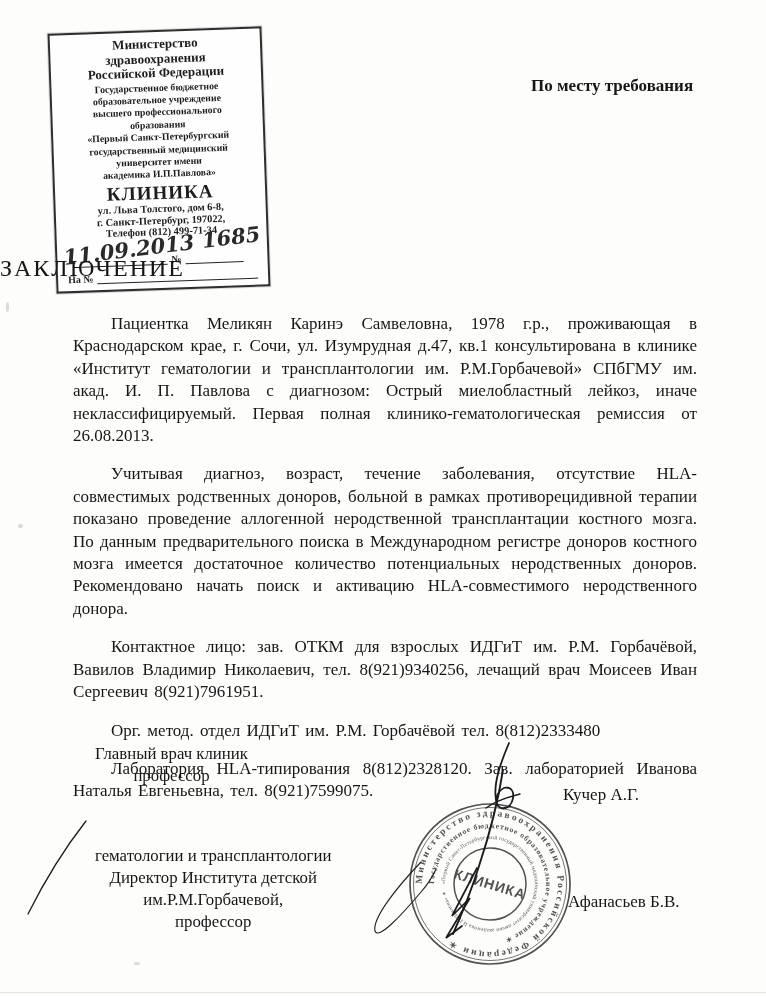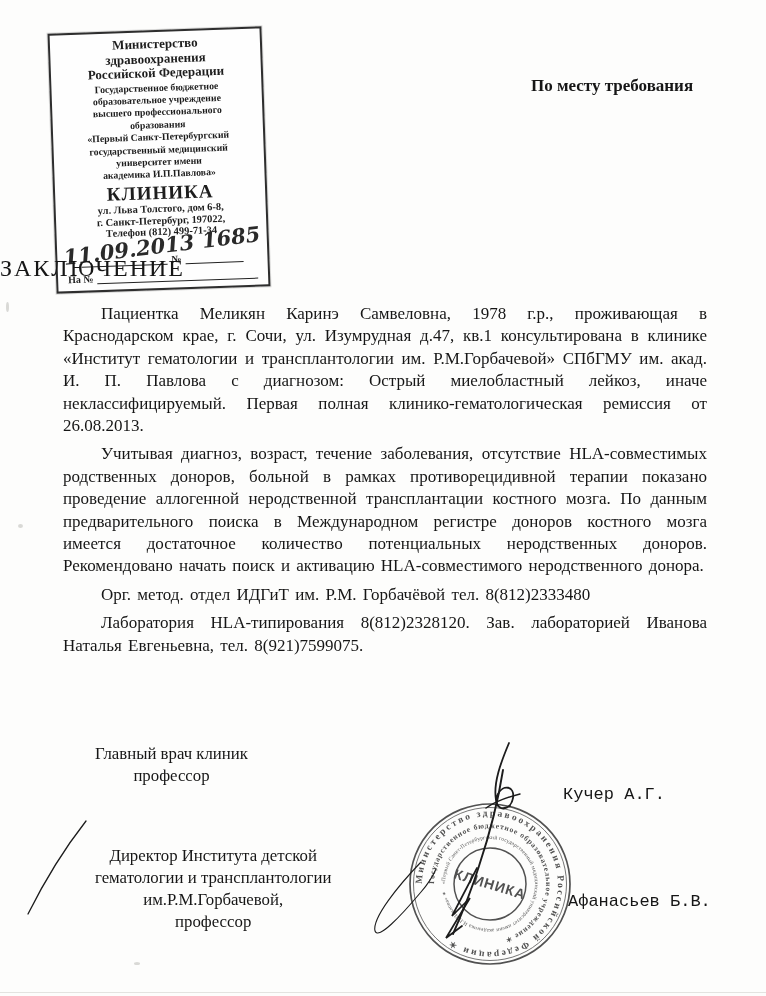--- a/index.html
+++ b/index.html
@@ -55,27 +55,27 @@
   .doc-title{
     position:absolute; left:0; top:255px; width:100%;
     font-size:24px; letter-spacing:2px; font-weight:400;
   }
 
   
   .body-text{
     position:absolute; left:57px; top:297px; width:656px;
     font-size:17px; line-height:22.4px; text-align:justify;
   }
-  .body-text p{margin:6px; text-indent:38px; word-spacing:2px;}
+  .body-text p{margin:16px; text-indent:38px; word-spacing:2px;}
 
   
   .sig-block{position:absolute; font-size:16.8px; line-height:22px;text-align:center;}
   .sig-block.b1{left:95px; top:743px;}
   .sig-block.b2{left:95px; top:845px;}
-  .signer{position:absolute; font-size:17px; white-space:nowrap;font-family:Liberation Mono, monospace;}
+  .signer{position:absolute; font-size:17px; white-space:nowrap;}
   .signer.n1{left:563px; top:785px;}
   .signer.n2{left:568px; top:892px;}
 
   
   .round-stamp{position:absolute; left:398px; top:792px; width:184px; height:184px; opacity:.88;}
 
   
   .ink-overlay{position:absolute; left:0; top:0; width:766px; height:996px; pointer-events:none;}
   .speck{position:absolute; background:#d9d9d6; border-radius:50%;}
 </style>
@@ -115,31 +115,32 @@
     </div>
   </div>
 
   <div class="recipient">По месту требования</div>
 
   <div class="doc-title">ЗАКЛЮЧЕНИЕ</div>
 
   <div class="body-text">
     <p>Пациентка Меликян Каринэ Самвеловна, 1978 г.р., проживающая в Краснодарском крае, г. Сочи, ул. Изумрудная д.47, кв.1 консультирована в клинике «Институт гематологии и трансплантологии им. Р.М.Горбачевой» СПбГМУ им. акад. И. П. Павлова с диагнозом: Острый миелобластный лейкоз, иначе неклассифицируемый. Первая полная клинико-гематологическая ремиссия от 26.08.2013.</p>
     <p>Учитывая диагноз, возраст, течение заболевания, отсутствие HLA-совместимых родственных доноров, больной в рамках противорецидивной терапии показано проведение аллогенной неродственной трансплантации костного мозга. По данным предварительного поиска в Международном регистре доноров костного мозга имеется достаточное количество потенциальных неродственных доноров. Рекомендовано начать поиск и активацию HLA-совместимого неродственного донора.</p>
+    <p>Контактное лицо: зав. ОТКМ для взрослых ИДГиТ им. Р.М. Горбачёвой, Вавилов Владимир Николаевич, тел. 8(921)9340256, лечащий врач Моисеев Иван Сергеевич 8(921)7961951.</p>
     <p>Орг. метод. отдел ИДГиТ им. Р.М. Горбачёвой тел. 8(812)2333480</p>
     <p>Лаборатория HLA-типирования 8(812)2328120. Зав. лабораторией Иванова Наталья Евгеньевна, тел. 8(921)7599075.</p>
   </div>
 
   <div class="sig-block b1">
     <div>Главный врач клиник</div>
     <div>профессор</div>
   </div>
   <div class="sig-block b2">
+    <div>гематологии и трансплантологии</div>
     <div>Директор Института детской</div>
-    <div>гематологии и трансплантологии</div>
     <div>им.Р.М.Горбачевой,</div>
     <div>профессор</div>
   </div>
 
   <div class="signer n1">Кучер А.Г.</div>
   <div class="signer n2">Афанасьев Б.В.</div>
 
   <svg class="round-stamp" viewBox="0 0 184 184">
     <g stroke="#3a3a3a" fill="none">
       <circle cx="92" cy="92" r="80" stroke-width="1.7"></circle>

